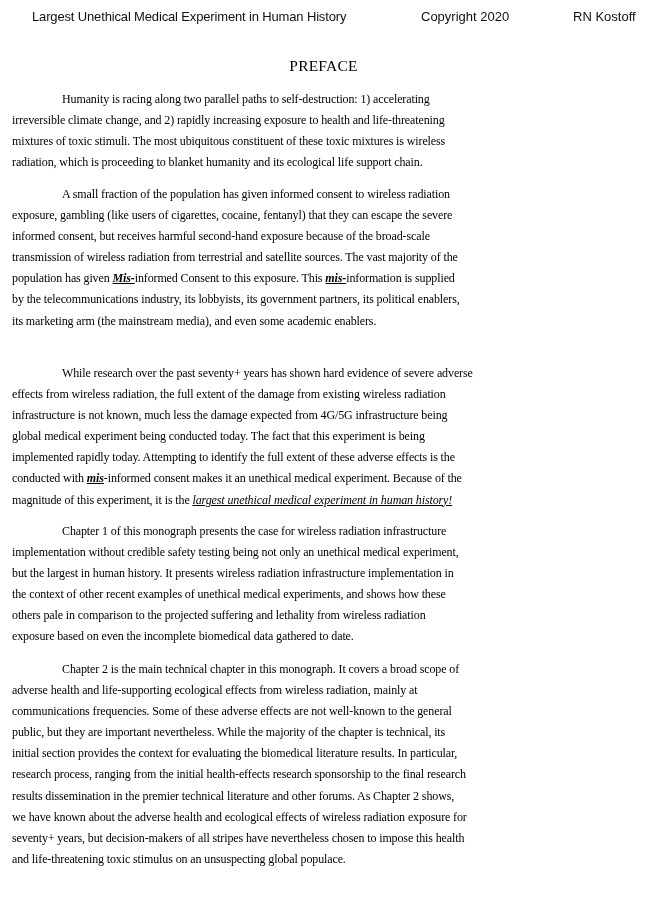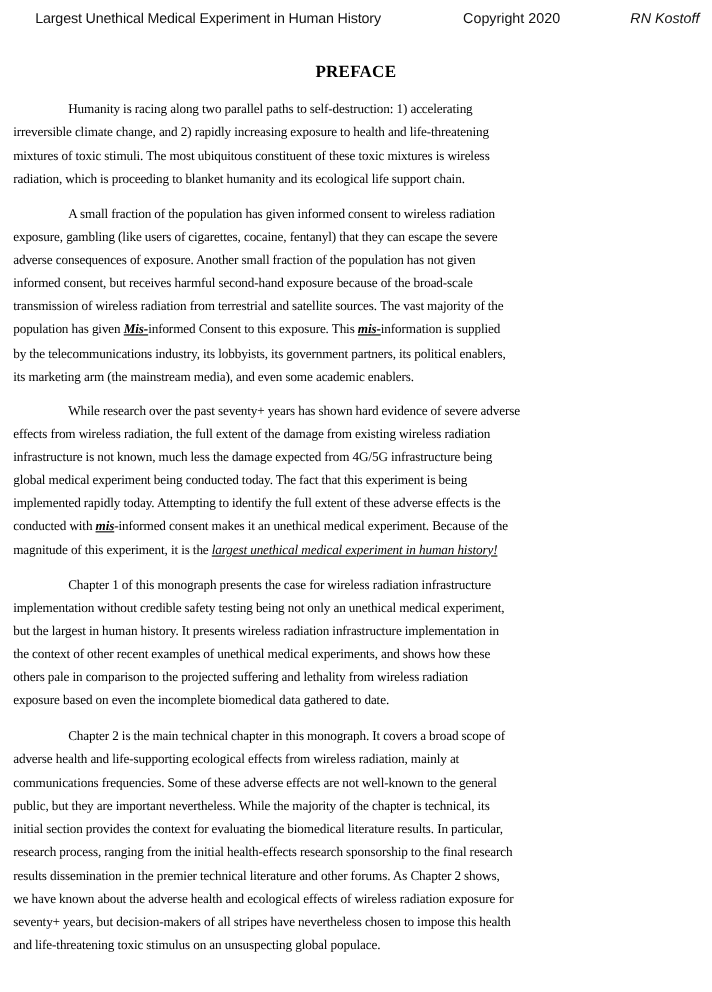--- a/index.html
+++ b/index.html
@@ -2,23 +2,23 @@
 <html><head>
   <meta charset="utf-8">
   <style>
     html, body { margin: 0; padding: 0; background: #ffffff; }
     body { width: 647px; height: 902px; overflow: hidden; position: relative; color: #000; }
     .header { position: absolute; top: 9px; left: 0; width: 647px; height: 20px;
       font-family: "Liberation Sans", sans-serif; font-size: 13px; color: #111; }
     .header span { position: absolute; top: 0; white-space: nowrap; }
     .h-title { left: 12px; letter-spacing: -0.15px; margin-left: 20px; }
     .h-copy { left: 421px; text-align: right; }
-    .h-author { left: 573px; font-style: italic; }
+    .h-author { left: 573px; }
     .title { position: absolute; top: 57px; left: 0; width: 647px; text-align: center;
-      font-family: "Liberation Serif", serif; font-weight: bold; font-size: 15.5px; letter-spacing: 0.2px; }
+      font-family: "Liberation Serif", serif; font-weight: normal; font-size: 15.5px; letter-spacing: 0.2px; }
     .para { position: absolute; left: 12px; width: 630px;
       font-family: "Liberation Serif", serif; font-size: 12px; }
     .line { height: 21.1px; line-height: 21.1px; white-space: nowrap; letter-spacing: -0.12px; }
     .line.first { padding-left: 50px; }
     .emph { font-weight: bold; font-style: italic; text-decoration: underline; }
     .iu { font-style: italic; text-decoration: underline; }
   </style>
 </head>
 <body>
 
@@ -33,21 +33,20 @@
 <div class="para" style="top:89px">
   <div class="line first">Humanity is racing along two parallel paths to self-destruction: 1) accelerating</div>
   <div class="line">irreversible climate change, and 2) rapidly increasing exposure to health and life-threatening</div>
   <div class="line">mixtures of toxic stimuli.  The most ubiquitous constituent of these toxic mixtures is wireless</div>
   <div class="line">radiation, which is proceeding to blanket humanity and its ecological life support chain.</div>
 </div>
 
 <div class="para" style="top:184px">
   <div class="line first">A small fraction of the population has given informed consent to wireless radiation</div>
   <div class="line">exposure, gambling (like users of cigarettes, cocaine, fentanyl) that they can escape the severe</div>
-  <div class="line">adverse consequences of exposure.  Another small fraction of the population has not given</div>
   <div class="line">informed consent, but receives harmful second-hand exposure because of the broad-scale</div>
   <div class="line">transmission of wireless radiation from terrestrial and satellite sources.  The vast majority of the</div>
   <div class="line"><span>population has given </span><span class="emph">Mis-</span><span>informed Consent to this exposure.  This </span><span class="emph">mis-</span><span>information is supplied</span></div>
   <div class="line">by the telecommunications industry, its lobbyists, its government partners, its political enablers,</div>
   <div class="line">its marketing arm (the mainstream media), and even some academic enablers.</div>
 </div>
 
 <div class="para" style="top:363px">
   <div class="line first">While research over the past seventy+ years has shown hard evidence of severe adverse</div>
   <div class="line">effects from wireless radiation, the full extent of the damage from existing wireless radiation</div>

